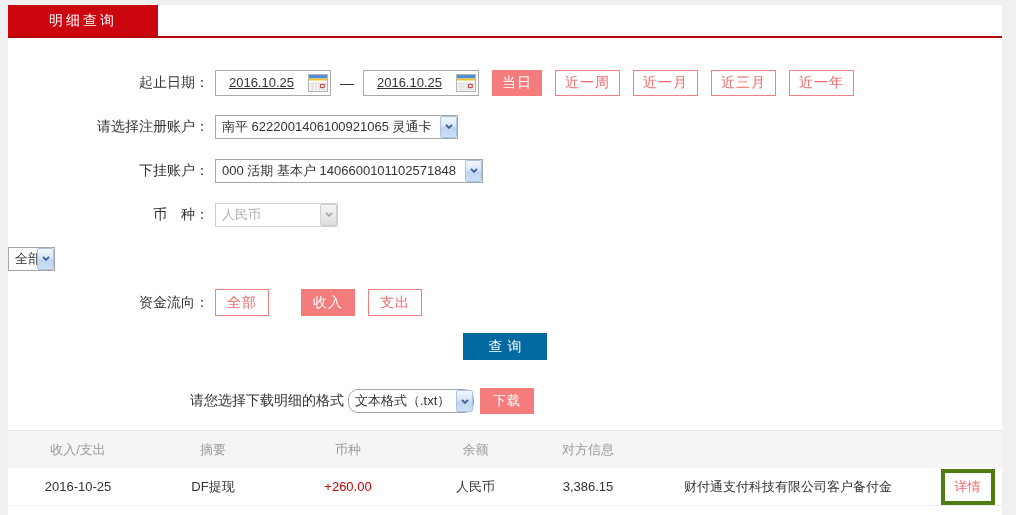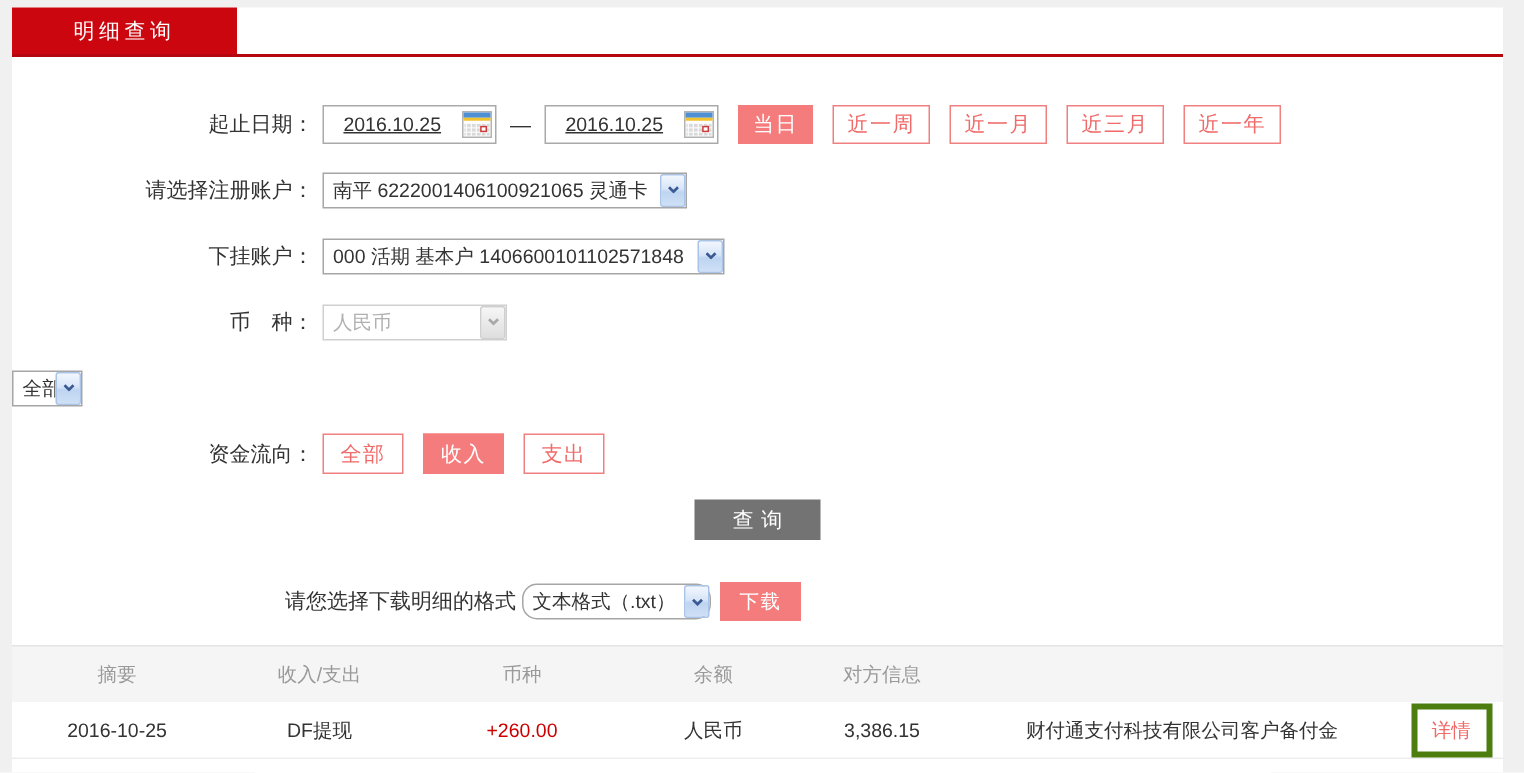--- a/index.html
+++ b/index.html
@@ -69,25 +69,25 @@
   .sel-register { width:243px; }
   .sel-sub { width:268px; }
   .sel-currency { width:123px; }
   .sel-biz { width:47px; }
   .sel-format { width:126px; margin-left:4px;border-radius:10px; }
 
   .flowbtn {
     height:27px; padding:0 11px; font-size:14px; cursor:pointer; font-family:inherit; letter-spacing:1px;
   }
   .flowbtn.outline { background:#fff; color:#f06a6a; border:1px solid #f08080; margin-right:13px; }
-  .flowbtn.filled { background:#f47c7c; color:#fff; border:1px solid #f47c7c; margin-right:13px; }
+  .flowbtn.filled { background:#f47c7c; color:#fff; border:1px solid #f47c7c; margin-right:13px;margin-left:19px; }
 
   .query-row { display:flex; justify-content:center; margin-top:17px; }
   .query-btn {
-    width:84px; height:27px; background:#737373; color:#fff; border:none;
+    width:84px; height:27px; background:#0369a1; color:#fff; border:none;
     font-size:14px; letter-spacing:5px; padding-left:5px; cursor:pointer; font-family:inherit;
   }
 
   .download-row { display:flex; align-items:center; margin-top:28px; padding-left:182px; height:26px; }
   .dl-label { font-size:14px; color:#333; }
   .dl-hint { font-size:14px; color:#333; margin-left:62px; }
   .dl-btn {
     width:54px; height:26px; margin-left:6px; background:#f47c7c; color:#fff;
     border:none; font-size:13px; cursor:pointer; font-family:inherit; letter-spacing:1px;
   }
@@ -234,22 +234,22 @@
         <svg width="8" height="5" viewBox="0 0 8 5">
             <path d="M1 0.8 L4 3.8 L7 0.8" stroke="#3a5a93" stroke-width="1.8" fill="none"></path>
           </svg>
       </span>
     </div>
     <button class="dl-btn">下载</button>
   </div>
 
   <div class="table">
     <div class="trow thead">
+      <div class="tcell">收入/支出</div>
       <div class="tcell">摘要</div>
-      <div class="tcell">收入/支出</div>
       <div class="tcell">币种</div>
       <div class="tcell">余额</div>
       <div class="tcell">对方信息</div>
       <div class="tcell"></div>
     </div>
     <div class="trow tbody-row">
       <div class="tcell">2016-10-25</div>
       <div class="tcell">DF提现</div>
       <div class="tcell amount">+260.00</div>
       <div class="tcell">人民币</div>

